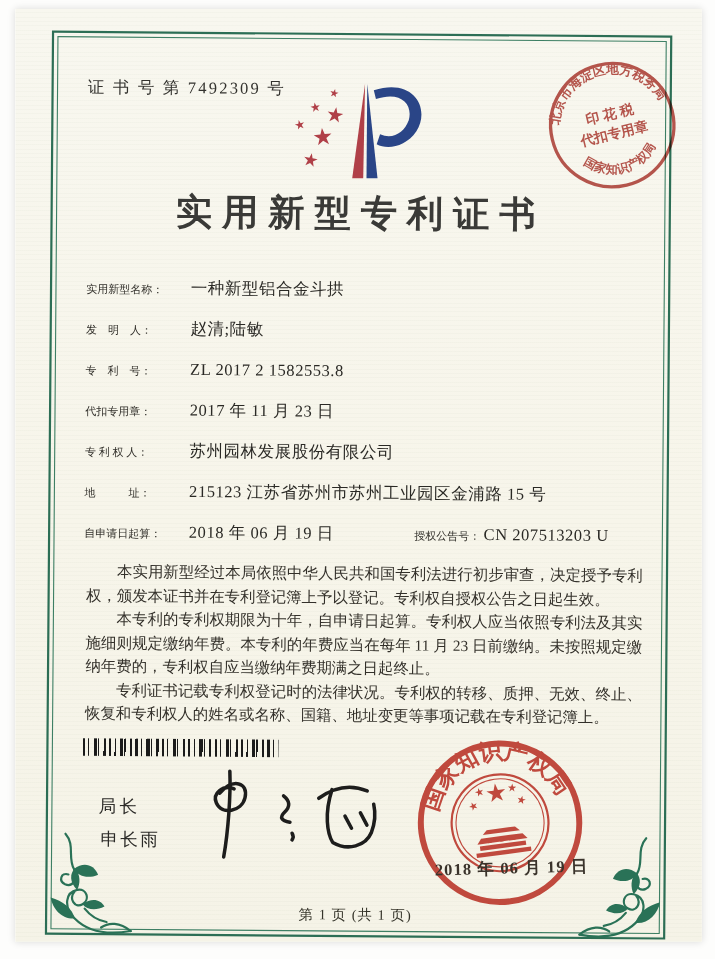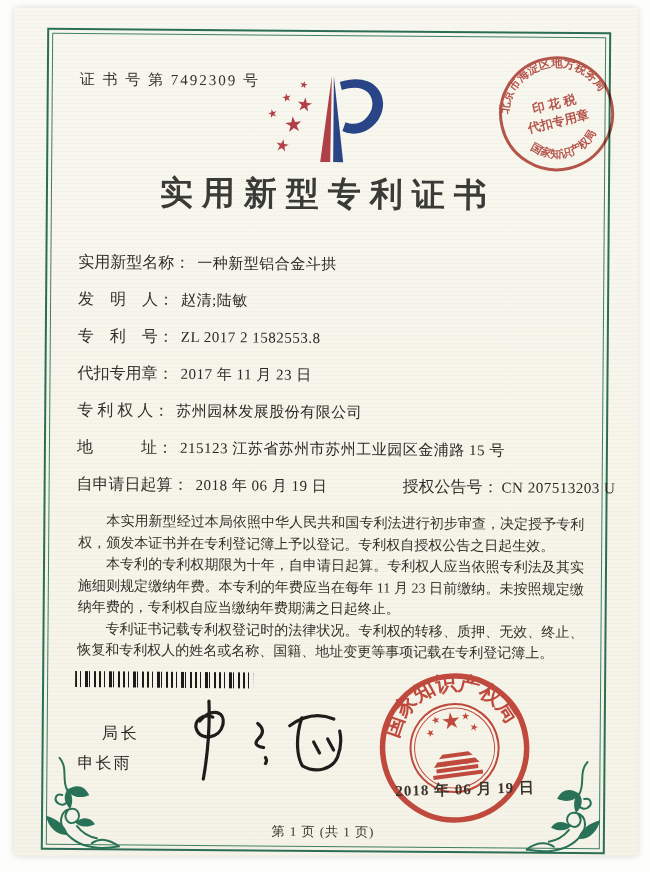--- a/index.html
+++ b/index.html
@@ -32,45 +32,45 @@
   .logo{position:absolute;left:211px;top:40px;width:130px;height:97px;}
   .tax-stamp{position:absolute;left:446px;top:18px;width:124px;height:124px;opacity:.85;transform:rotate(-14deg);mix-blend-mode:multiply;}
   .title{
     position:absolute;left:0;top:140px;width:100%;text-align:center;
     font-family:"Liberation Sans","DejaVu Sans",sans-serif;
     font-size:33px;font-weight:bold;letter-spacing:9px;color:#3a3a37;margin:0;
   }
   .fields{position:absolute;left:31px;top:221px;width:505px;color:#2e2c28;}
   .frow{position:relative;margin-bottom:15px;height:22px;line-height:22px;white-space:nowrap;}
   .flabel{
-    display:inline-block;min-width:88px;font-size:16px;white-space:pre;
+    display:inline-block;min-width:88px;font-size:10px;white-space:pre;
     vertical-align:baseline;color:#32302b;
   }
   .fvalue{font-size:15px;margin-left:7px;letter-spacing:.5px;color:#2a2925;}
   .grant-no{position:absolute;left:300px;top:0;}
   .paras{
     position:absolute;left:33px;top:480px;width:506px;
     font-size:14px;line-height:21.5px;color:#33302a;text-align:justify;
   }
   .paras p{margin:0;text-indent:2em;}
   .barcode{
     position:absolute;left:31px;top:641px;width:178px;height:16px;
     background:repeating-linear-gradient(90deg,
       #1b1b1b 0 2px,transparent 2px 5px,
       #1b1b1b 5px 6px,transparent 6px 10px,
       #1b1b1b 10px 13px,transparent 13px 14px,
       #1b1b1b 14px 15px,transparent 15px 19px,
       #1b1b1b 19px 21px,transparent 21px 24px);
   }
   .signer-title{
-    position:absolute;left:58px;top:693px;font-size:16px;color:#2b2a27;
+    position:absolute;left:46px;top:693px;font-size:16px;color:#2b2a27;
     font-family:"Liberation Sans","DejaVu Sans",sans-serif;letter-spacing:3px;
   }
   .signer-name{
-    position:absolute;left:34px;top:723px;font-size:16px;color:#2b2a27;
+    position:absolute;left:48px;top:723px;font-size:16px;color:#2b2a27;
     font-family:"Liberation Sans","DejaVu Sans",sans-serif;letter-spacing:2px;
   }
   .signature{position:absolute;left:118px;top:664px;width:200px;height:92px;}
   .seal{position:absolute;left:332px;top:636px;width:158px;height:158px;mix-blend-mode:multiply;opacity:.92;}
   .seal-date{
     position:absolute;left:352px;top:747px;font-size:15px;color:#3a332b;
     letter-spacing:1px;z-index:5;transform:rotate(-2deg);
     font-family:"Liberation Serif","DejaVu Serif",serif;font-weight:bold;
   }
   .footer{
@@ -137,21 +137,21 @@
       </div>
       <div class="frow">
         <span class="flabel">专 利 权 人：</span><span class="fvalue">苏州园林发展股份有限公司</span>
       </div>
       <div class="frow">
         <span class="flabel">地　　　址：</span><span class="fvalue">215123 江苏省苏州市苏州工业园区金浦路 15 号</span>
       </div>
       <div class="frow">
         <span class="flabel">自申请日起算：</span><span class="fvalue">2018 年 06 月 19 日</span>
         <span class="grant-no">
-          <span class="flabel" style="min-width:0;margin-left:26px;">授权公告号：</span><span class="fvalue" style="margin-left:3px;text-align:right;">CN 207513203 U</span>
+          <span class="flabel" style="min-width:0;">授权公告号：</span><span class="fvalue" style="margin-left:3px;text-align:right;">CN 207513203 U</span>
         </span>
       </div>
     </div>
 
     <div class="paras">
       <p>本实用新型经过本局依照中华人民共和国专利法进行初步审查，决定授予专利权，颁发本证书并在专利登记簿上予以登记。专利权自授权公告之日起生效。</p>
       <p>本专利的专利权期限为十年，自申请日起算。专利权人应当依照专利法及其实施细则规定缴纳年费。本专利的年费应当在每年 11 月 23 日前缴纳。未按照规定缴纳年费的，专利权自应当缴纳年费期满之日起终止。</p>
       <p>专利证书记载专利权登记时的法律状况。专利权的转移、质押、无效、终止、恢复和专利权人的姓名或名称、国籍、地址变更等事项记载在专利登记簿上。</p>
     </div>
 

